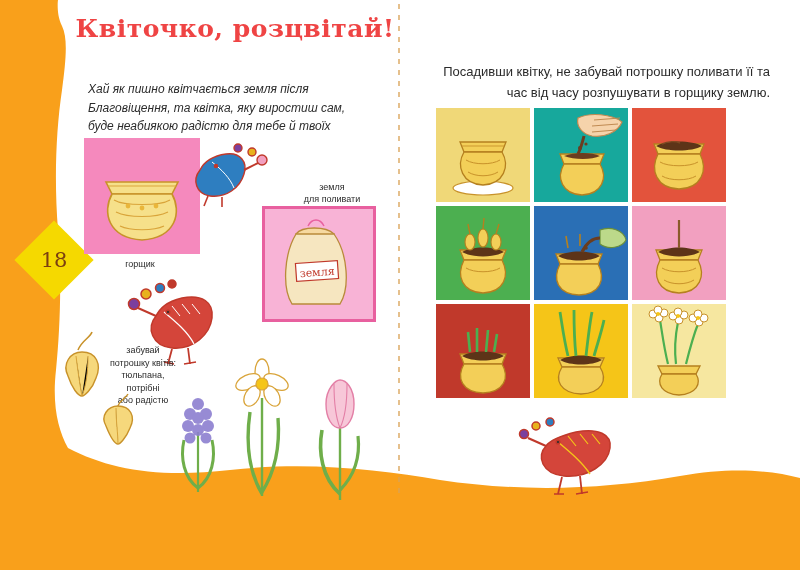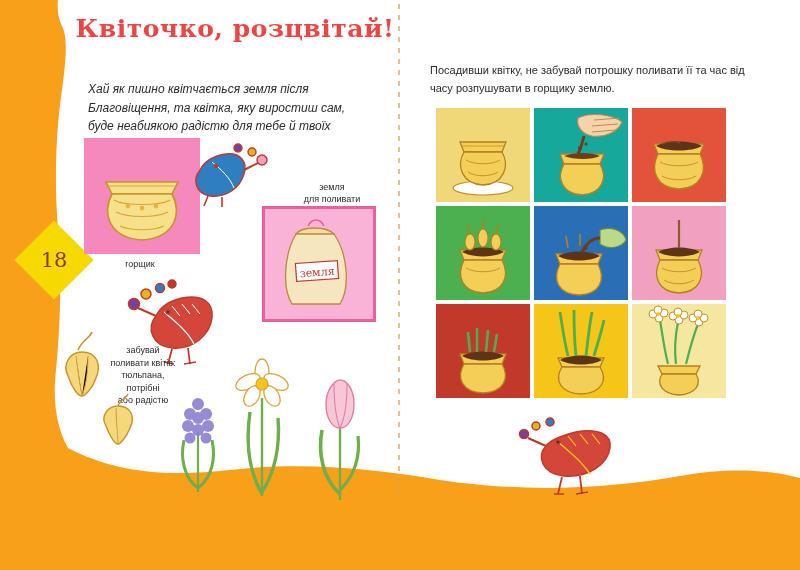--- a/index.html
+++ b/index.html
@@ -72,24 +72,24 @@
     line-height: 1.55;
     color: #2b2b2b;
     text-align: left;
     font-style: italic;
   }
   .right-text {
     position: absolute;
     left: 430px;
     top: 62px;
     width: 340px;
-    font-size: 11px;
+    font-size: 13px;
     line-height: 1.6;
     color: #2b2b2b;
-    text-align: left;
+    text-align: right;
   }
   .caption {
     position: absolute;
     font-size: 9px;
     color: #2b2b2b;
     text-align: center;
     line-height: 1.35;
   }
   .caption.pot { left: 92px; top: 258px; width: 96px; }
   .caption.soil { left: 296px; top: 181px; width: 72px; }
@@ -207,21 +207,21 @@
       <circle cx="52" cy="12" r="4" fill="#c0392b"></circle>
       <path d="M 52 77 L 48 92" stroke="#c0392b" stroke-width="1.8"></path>
       <path d="M 68 76 L 70 92" stroke="#c0392b" stroke-width="1.8"></path>
       <path d="M 44 90 L 54 92 M 64 92 L 76 90" stroke="#c0392b" stroke-width="1.4"></path>
       <circle cx="48" cy="40" r="1.8" fill="#2b2b2b"></circle>
     </g>
   </svg>
 
   <div class="caption bulbs">
     <div>забувай</div>
-    <div>поливати квітів:</div>
+    <div>потрошку квітів:</div>
     <div>тюльпана,</div>
     <div>потрібні</div>
     <div>або радістю</div>
   </div>
 
   <svg class="abs" style="left:56px;top:330px;" width="130" height="150">
     <g>
       <path d="M 22 20 C 26 10, 34 8, 36 2" stroke="#c8922a" stroke-width="1.6" fill="none"></path>
       <path d="M 12 46 C 6 34, 14 22, 26 22 C 40 22, 46 34, 40 48 C 36 60, 28 66, 26 66 C 22 66, 16 58, 12 46 Z" fill="#f6d87c" stroke="#c8922a" stroke-width="1.4"></path>
       <path d="M 20 26 C 22 42, 24 56, 26 66" stroke="#d9a43a" stroke-width="1"></path>

